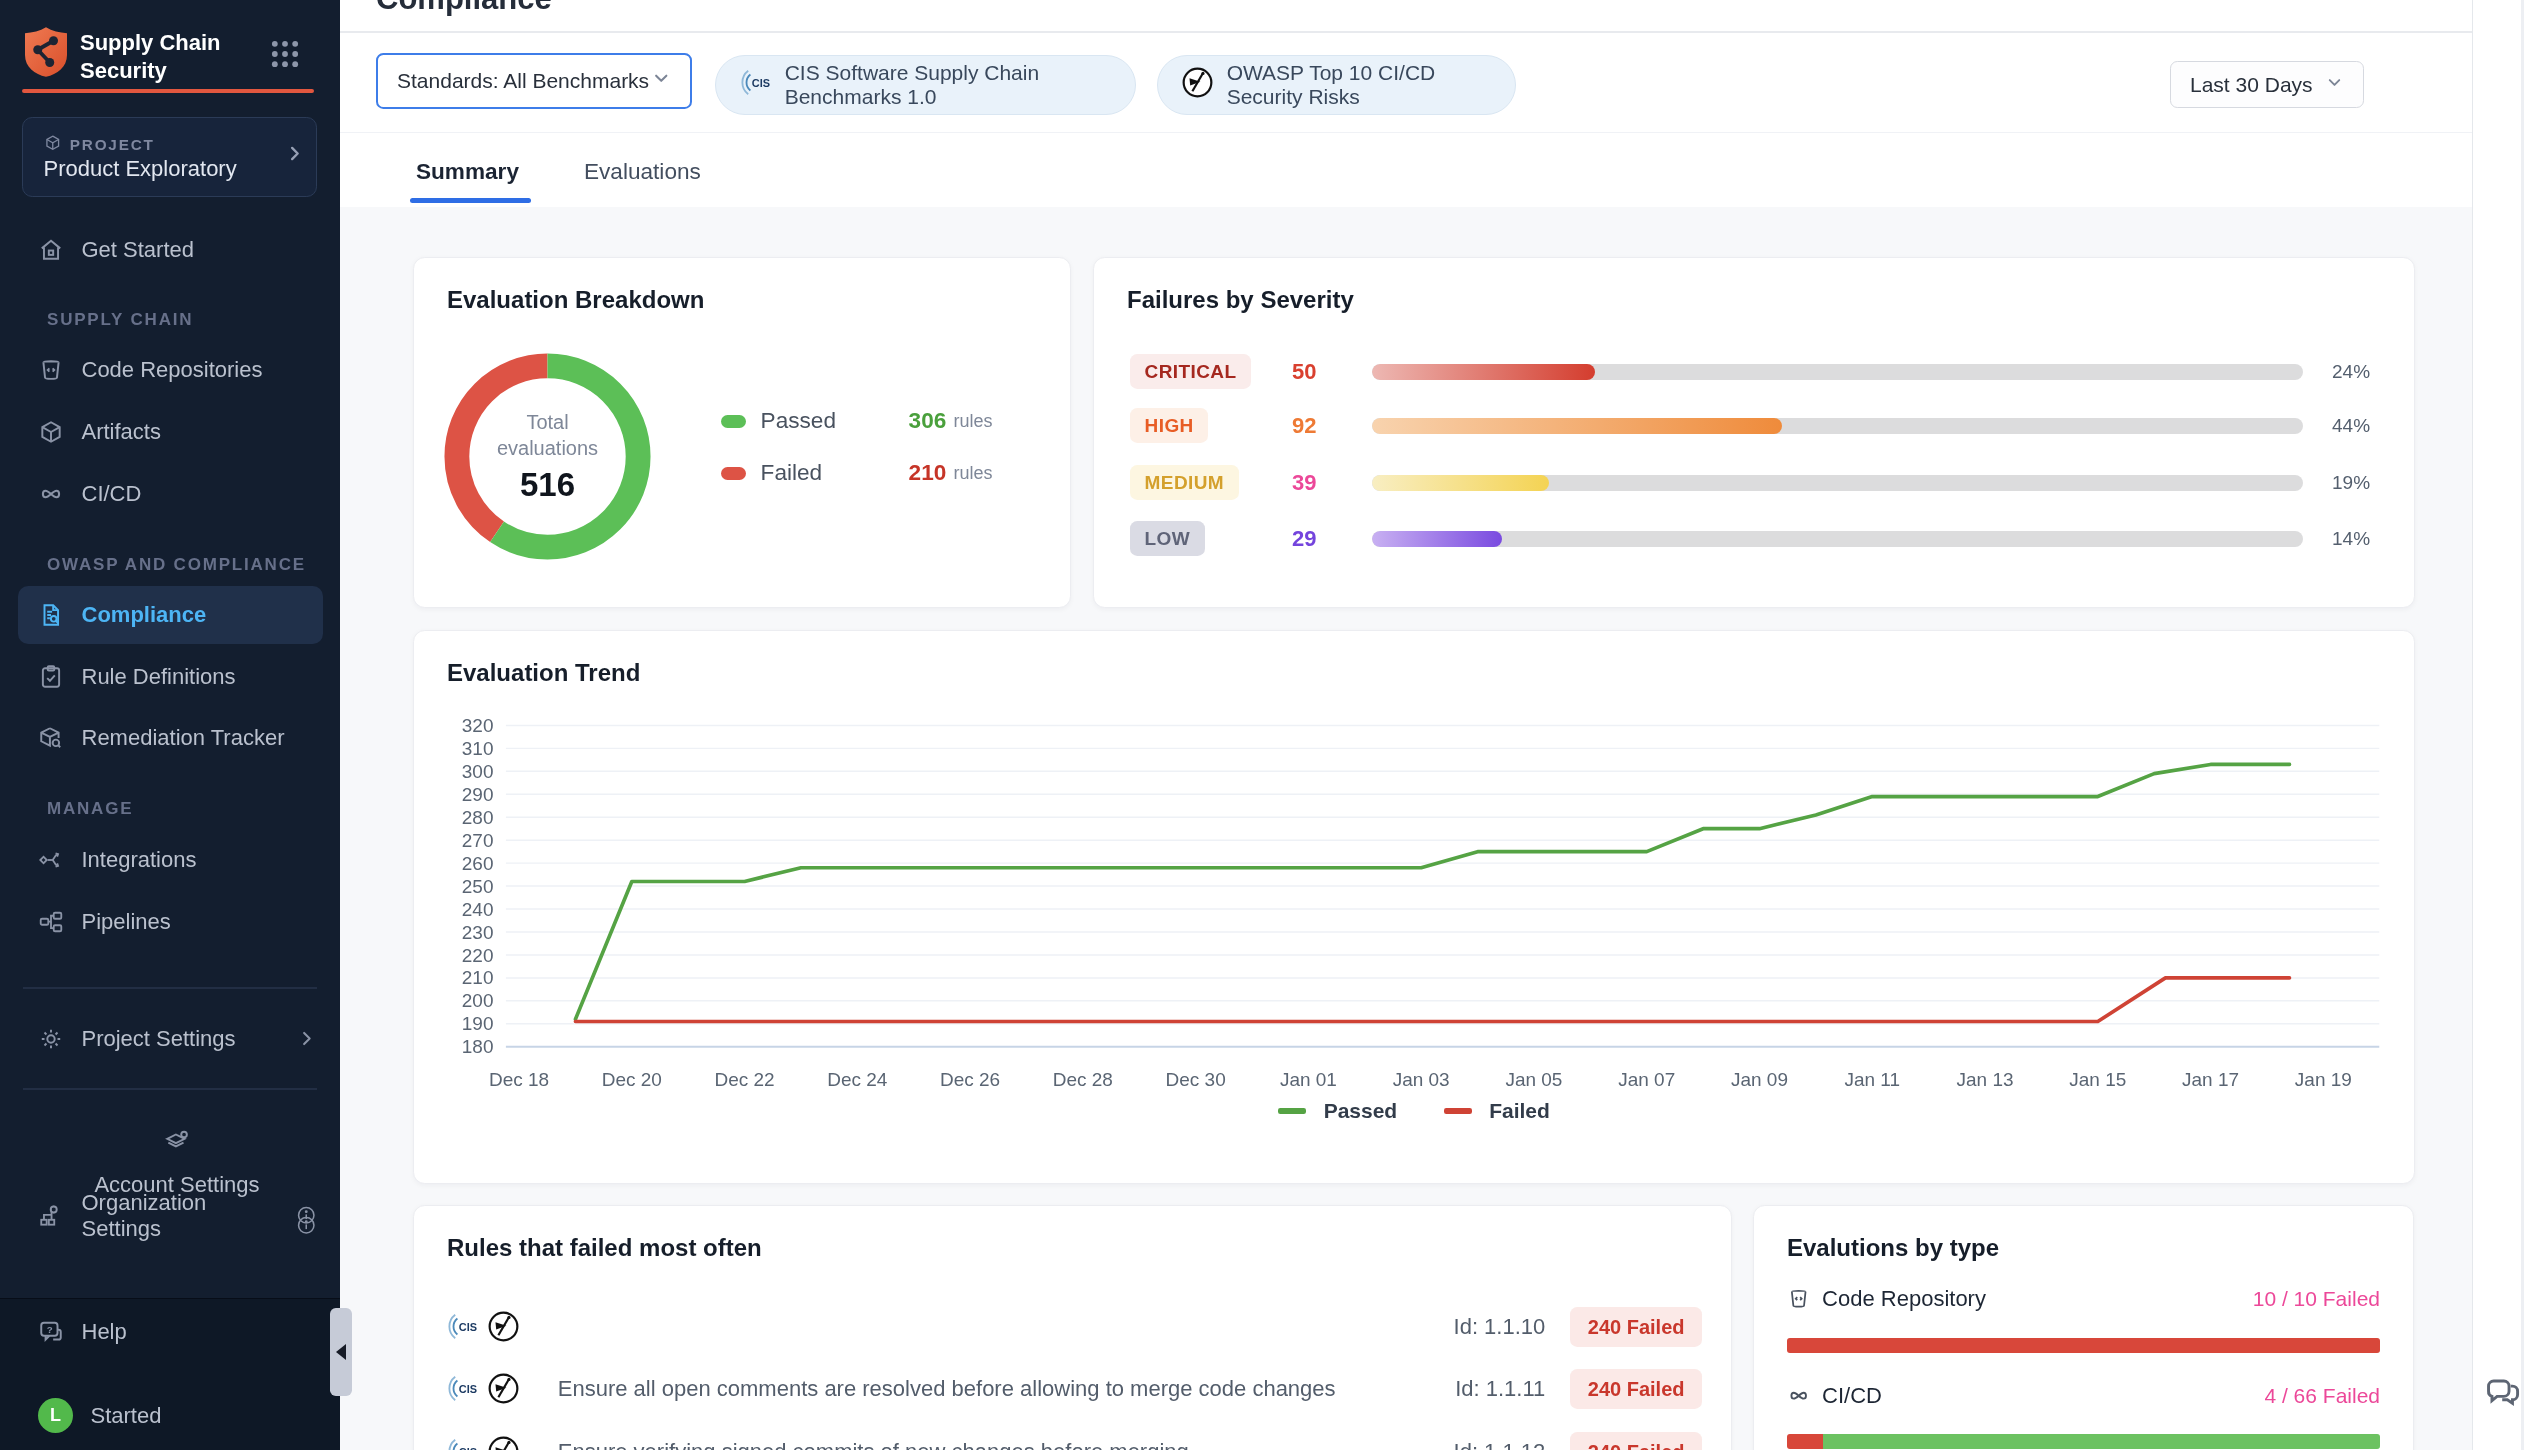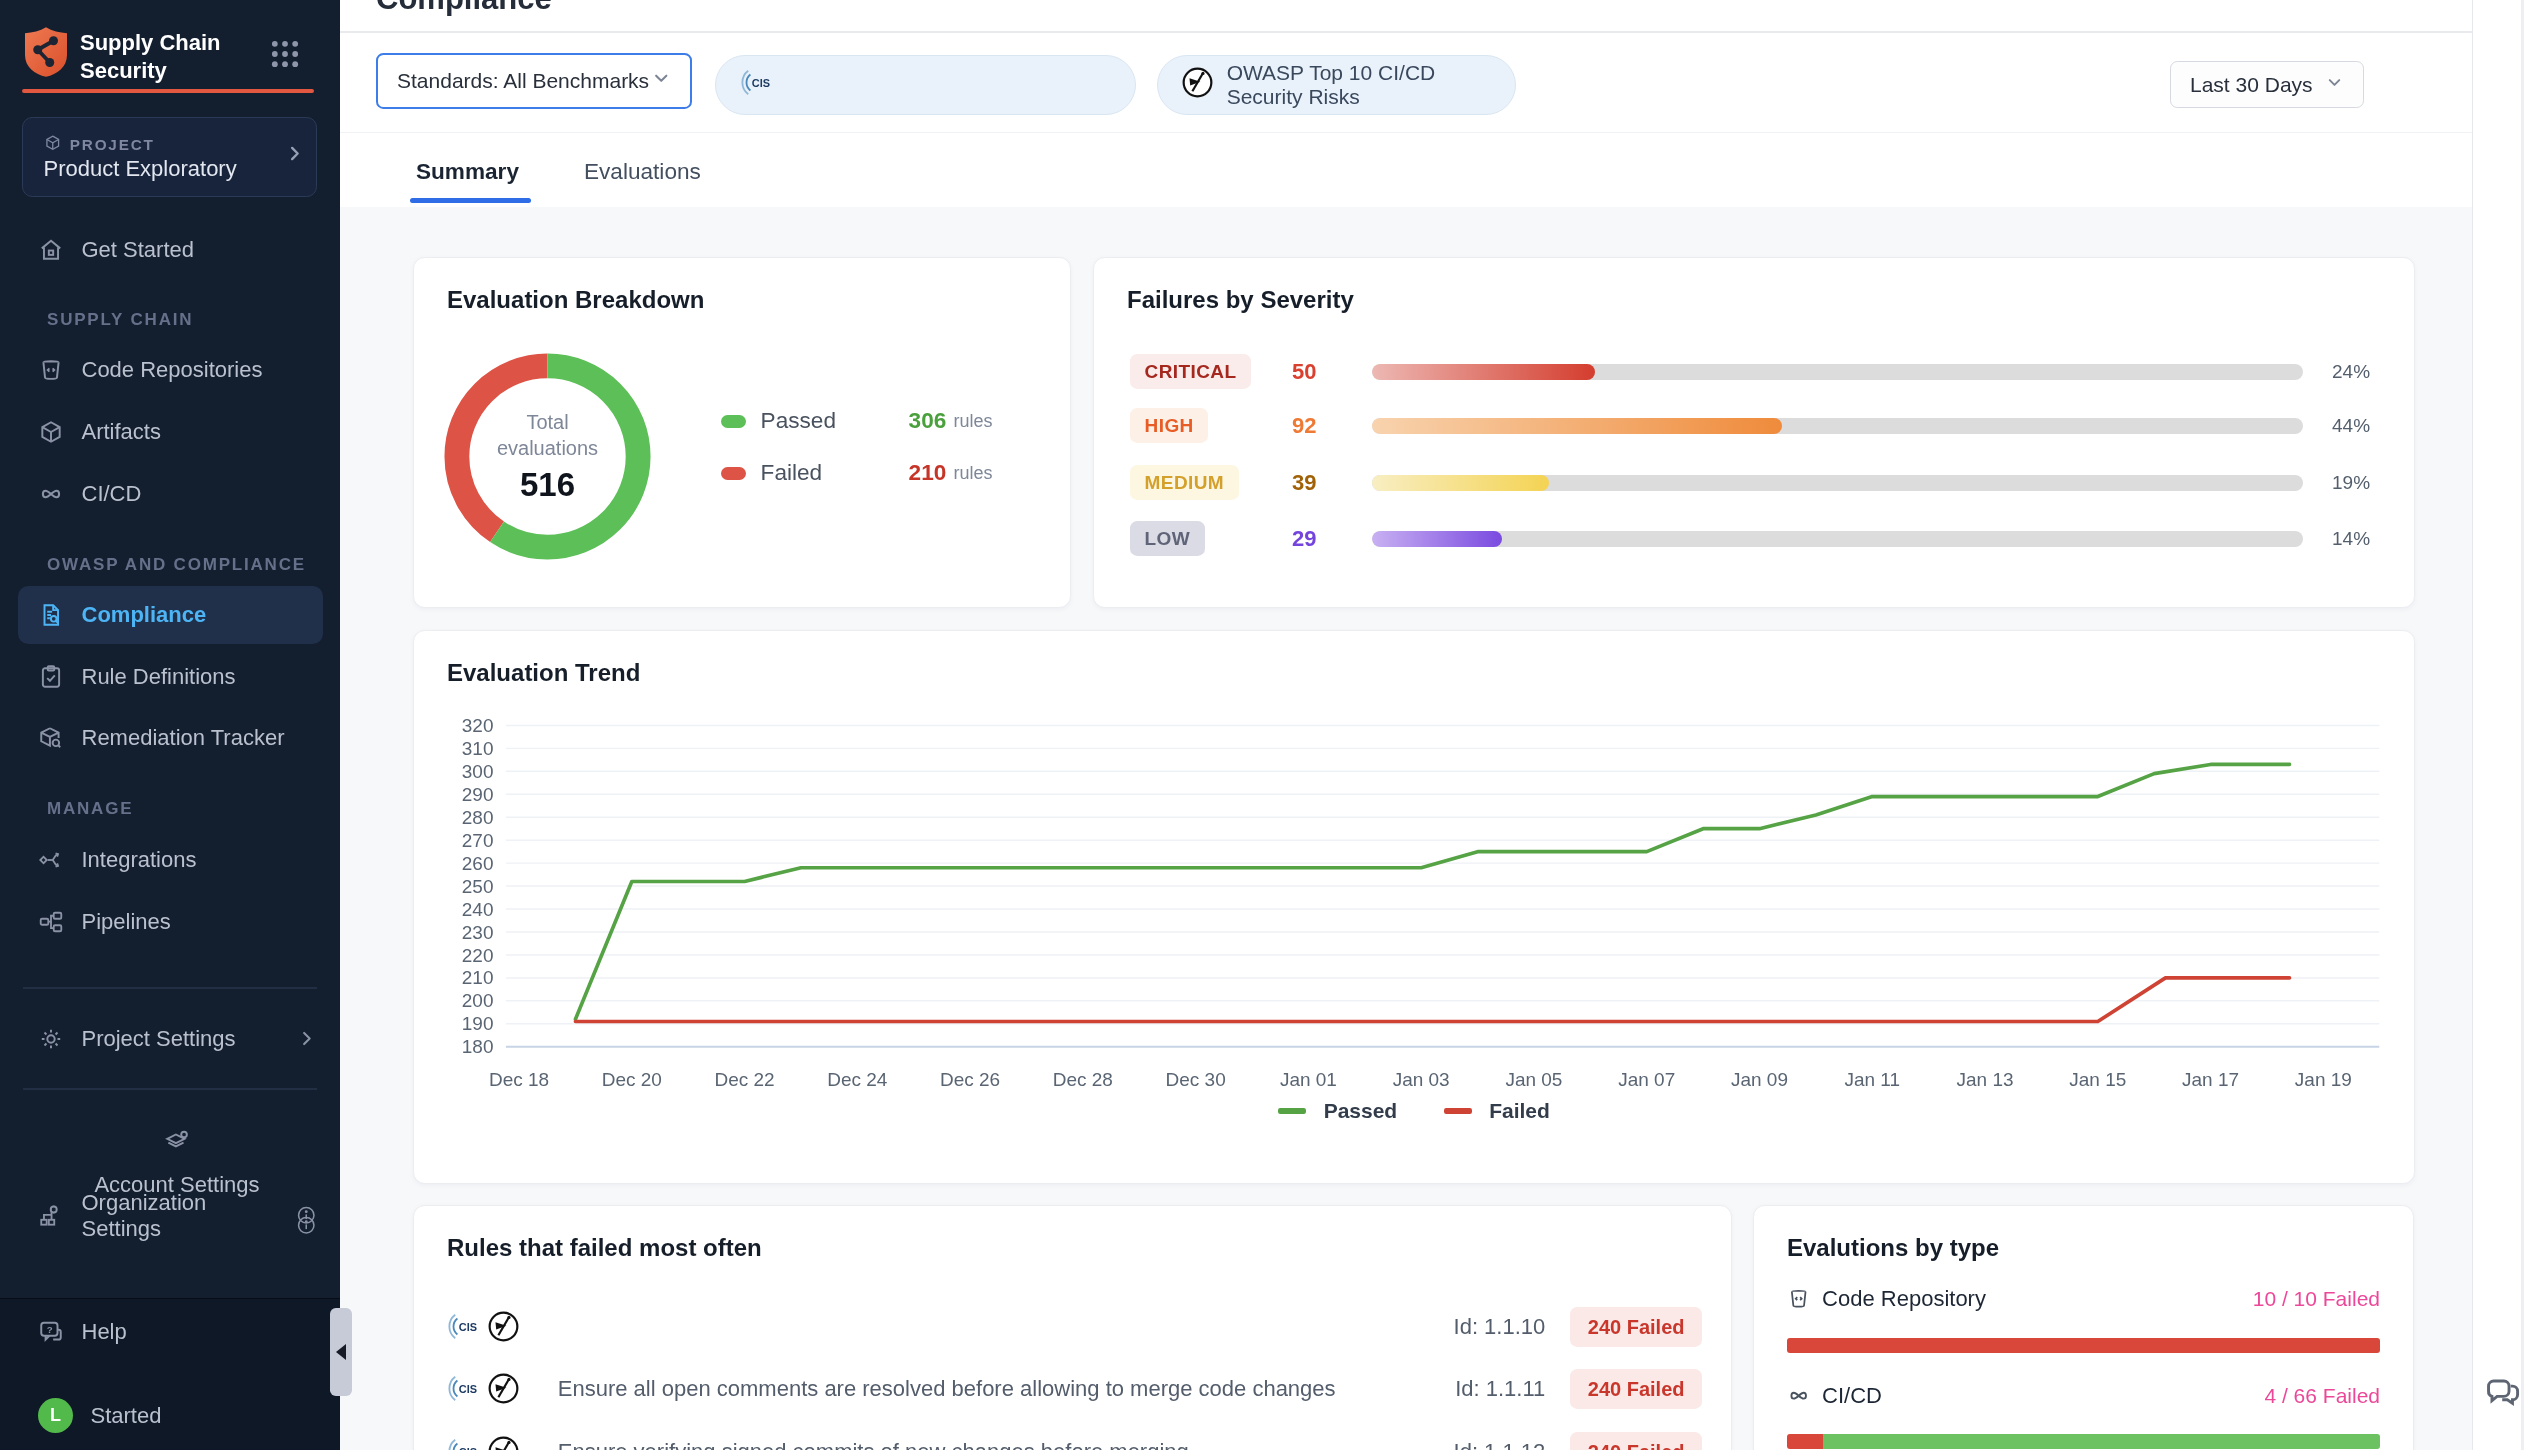--- a/index.html
+++ b/index.html
@@ -92,21 +92,21 @@
   #card-severity { left:1093px; top:257px; width:1322px; height:351px; }
   .sev-row { position:absolute; left:36px; right:33px; height:35px; display:flex; align-items:center; }
   .sr0 { top:96px; } .sr1 { top:150px; } .sr2 { top:207px; } .sr3 { top:263px; }
   .sev-badge-box { width:162px; }
   .sev-badge { display:inline-block; padding:6.6px 14.6px; border-radius:7.3px; font-size:19px; font-weight:bold; letter-spacing:0.4px; }
   .b-critical { background:#faeceb; color:#a5281f; }
   .b-high { background:#fdf0e7; color:#e85d25; }
   .b-medium { background:#fdf6e1; color:#d4a02c; }
   .b-low { background:#dadbe4; color:#5f6478; }
   .sev-num { width:80px; font-size:22px; font-weight:600; }
-  .n-critical { color:#d9402f; } .n-high { color:#ee7a35; } .n-medium { color:#a16207; } .n-low { color:#7444dd; }
+  .n-critical { color:#d9402f; } .n-high { color:#ee7a35; } .n-medium { color:#ec4899; } .n-low { color:#7444dd; }
   .sev-track { width:931px; height:16px; border-radius:8px; background:#dcdcdd; overflow:hidden; }
   .sev-fill { height:100%; border-radius:8px; }
   .f-critical { background:linear-gradient(90deg,#edb8b3,#d43d2e); }
   .f-high { background:linear-gradient(90deg,#f8d3ae,#ef8b3b); }
   .f-medium { background:linear-gradient(90deg,#f8eec2,#f4d353); }
   .f-low { background:linear-gradient(90deg,#c8b0f2,#7a4be0); }
   .sev-pct { margin-left:29px; font-size:19px; color:#545f6e; }
 
   
   #card-trend { left:413px; top:630px; width:2002px; height:554px; }
@@ -413,20 +413,21 @@
 </div>
 
 <div class="chip" id="chip-cis">
   <span>
     <svg width="35" height="35" viewBox="0 0 48 48" style="font-size:29px">
       <path d="M14 8 A20 20 0 0 0 14 40" fill="none" stroke="#8fb8d8" stroke-width="2.5"></path>
       <path d="M17 13 A14 14 0 0 0 17 35" fill="none" stroke="#4b89ba" stroke-width="2.5"></path>
       <text x="19" y="30" font-size="15" font-weight="bold" fill="#1d3b63">CIS</text>
     </svg>
   </span>
+  <span>CIS Software Supply Chain Benchmarks 1.0</span>
 </div>
 
 <div class="chip" id="chip-owasp">
   <span>
     <svg width="35" height="35" viewBox="0 0 48 48">
       <circle cx="24" cy="24" r="19" fill="#fff" stroke="#111" stroke-width="3"></circle>
       <line x1="31" y1="12" x2="17" y2="36" stroke="#111" stroke-width="3"></line>
       <path d="M13 18 L28 23 L14 28 Z" fill="#111"></path>
       <circle cx="31.5" cy="11.5" r="2.2" fill="#111"></circle>
     </svg>

